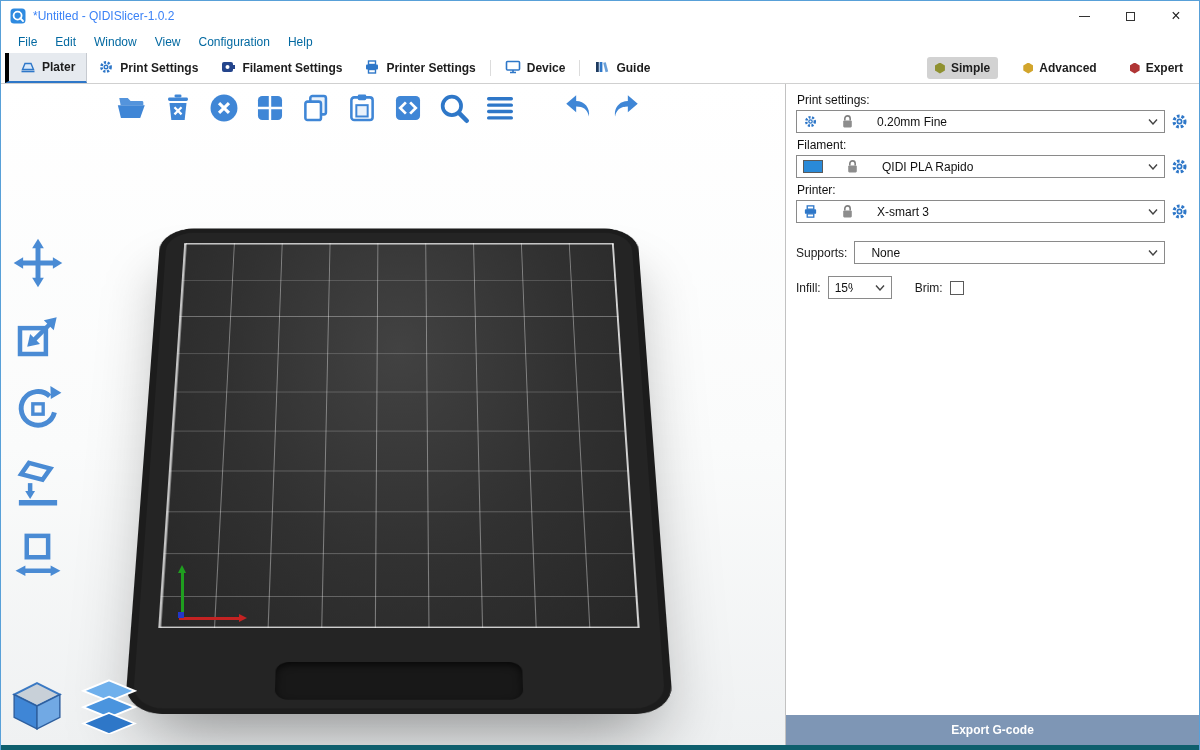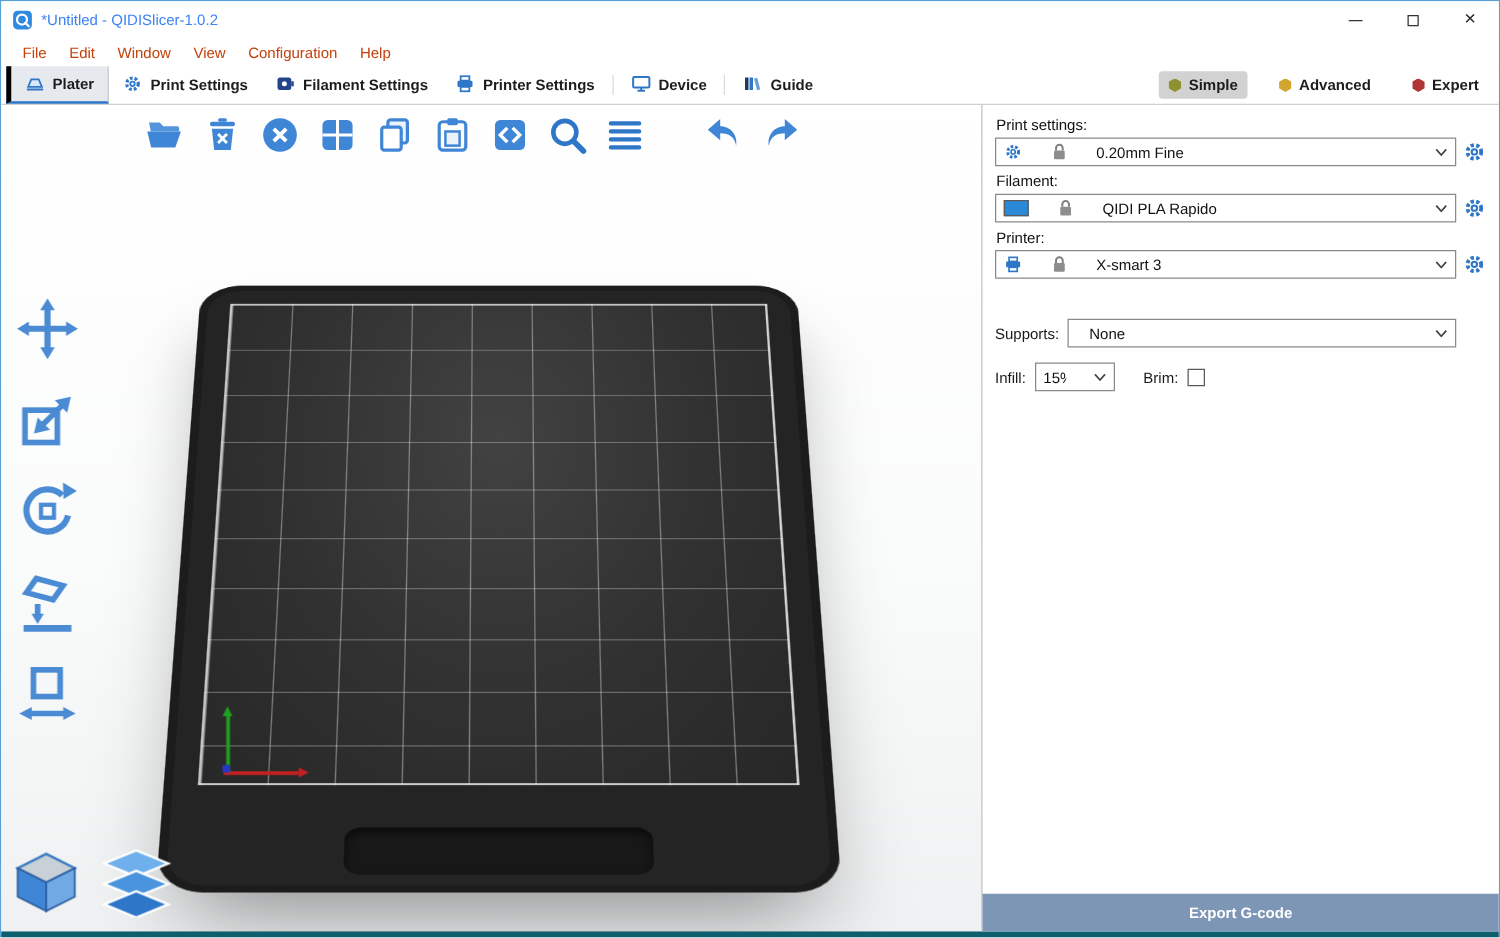--- a/index.html
+++ b/index.html
@@ -14,21 +14,21 @@
   .app-icon { width:16px; height:16px; margin:0 7px 0 9px; flex:none; }
   .title-text { font-size:12px; color:#3b82f6; }
   .window-controls { margin-left:auto; display:flex; height:100%; }
   .win-btn { width:46px; height:100%; display:flex; align-items:center; justify-content:center; color:#333; }
   .min-glyph { width:11px; height:1px; background:#333; }
   .max-glyph { width:9px; height:9px; border:1px solid #333; }
   .close-glyph { font-size:16px; line-height:1; color:#222; }
 
   
   .menubar { height:22px; display:flex; align-items:center; padding-left:8px; background:#fff; flex:none; }
-  .menu-item { padding:0 9px; height:100%; display:flex; align-items:center; color:#c2410c; }
+  .menu-item { padding:0 9px; height:100%; display:flex; align-items:center; color:#0369a1; }
 
   
   .tabbar { height:31px; display:flex; align-items:stretch; border-bottom:1px solid #d0d0d0; background:#fff; padding-left:4px; flex:none; }
   .tab { display:flex; align-items:center; gap:6px; padding:0 11px; font-weight:bold; color:#1d1d1d; }
   .tab.active { background:#e6eaef; border-left:4px solid #000000; border-right:1px solid #c6cad0; border-bottom:2px solid #2e77c8; }
   .tab-sep { width:1px; background:#dcdcdc; margin:7px 3px; }
   .modes { margin-left:auto; display:flex; align-items:center; gap:17px; padding-right:8px; }
   .mode { display:flex; align-items:center; gap:6px; padding:4px 8px; border-radius:3px; font-weight:bold; color:#1d1d1d; }
   .mode.active { background:#d2d2d2; }
   .dot { width:10px; height:11px; clip-path:polygon(50% 0,100% 27%,100% 73%,50% 100%,0 73%,0 27%); flex:none; }
@@ -87,21 +87,21 @@
   .field-label { margin:4px 0 3px 1px; color:#111; }
   .combo-row { display:flex; align-items:center; gap:5px; margin-bottom:5px; }
   .combo { flex:1; height:23px; border:1px solid #8a8a8a; background:#fff; display:flex; align-items:center; padding:0 6px; gap:22px; min-width:0; }
   .combo .value { flex:1; white-space:nowrap; overflow:hidden; color:#111; }
   .chev svg { width:10px; height:6px; display:block; }
   .gear-btn { width:19px; height:19px; color:#2e77c8; flex:none; }
   .gear-btn svg { width:19px; height:19px; }
   .mini-icon { width:15px; height:15px; flex:none; color:#2e77c8; }
   .mini-icon svg { width:15px; height:15px; display:block; }
   .swatch { width:20px; height:13px; background:#2a8ad8; border:1px solid #5a5a5a; flex:none; }
-  .supports-row { display:flex; align-items:center; margin-top:32px; padding-right:24px; gap:7px; }
+  .supports-row { display:flex; align-items:center; margin-top:18px; padding-right:24px; gap:7px; }
   .infill-row { display:flex; align-items:center; margin-top:12px; gap:7px; }
   .combo.small { flex:none; width:64px; }
   .brim-label { margin-left:16px; }
   .checkbox { width:14px; height:14px; border:1px solid #5a5a5a; background:#fff; flex:none; }
   .export-btn { position:absolute; left:0; right:0; bottom:0; height:30px; background:#7e96b5; color:#fff;
                 font-weight:bold; display:flex; align-items:center; justify-content:center; font-size:12px; }
 </style>
 </head>
 <body>
 

